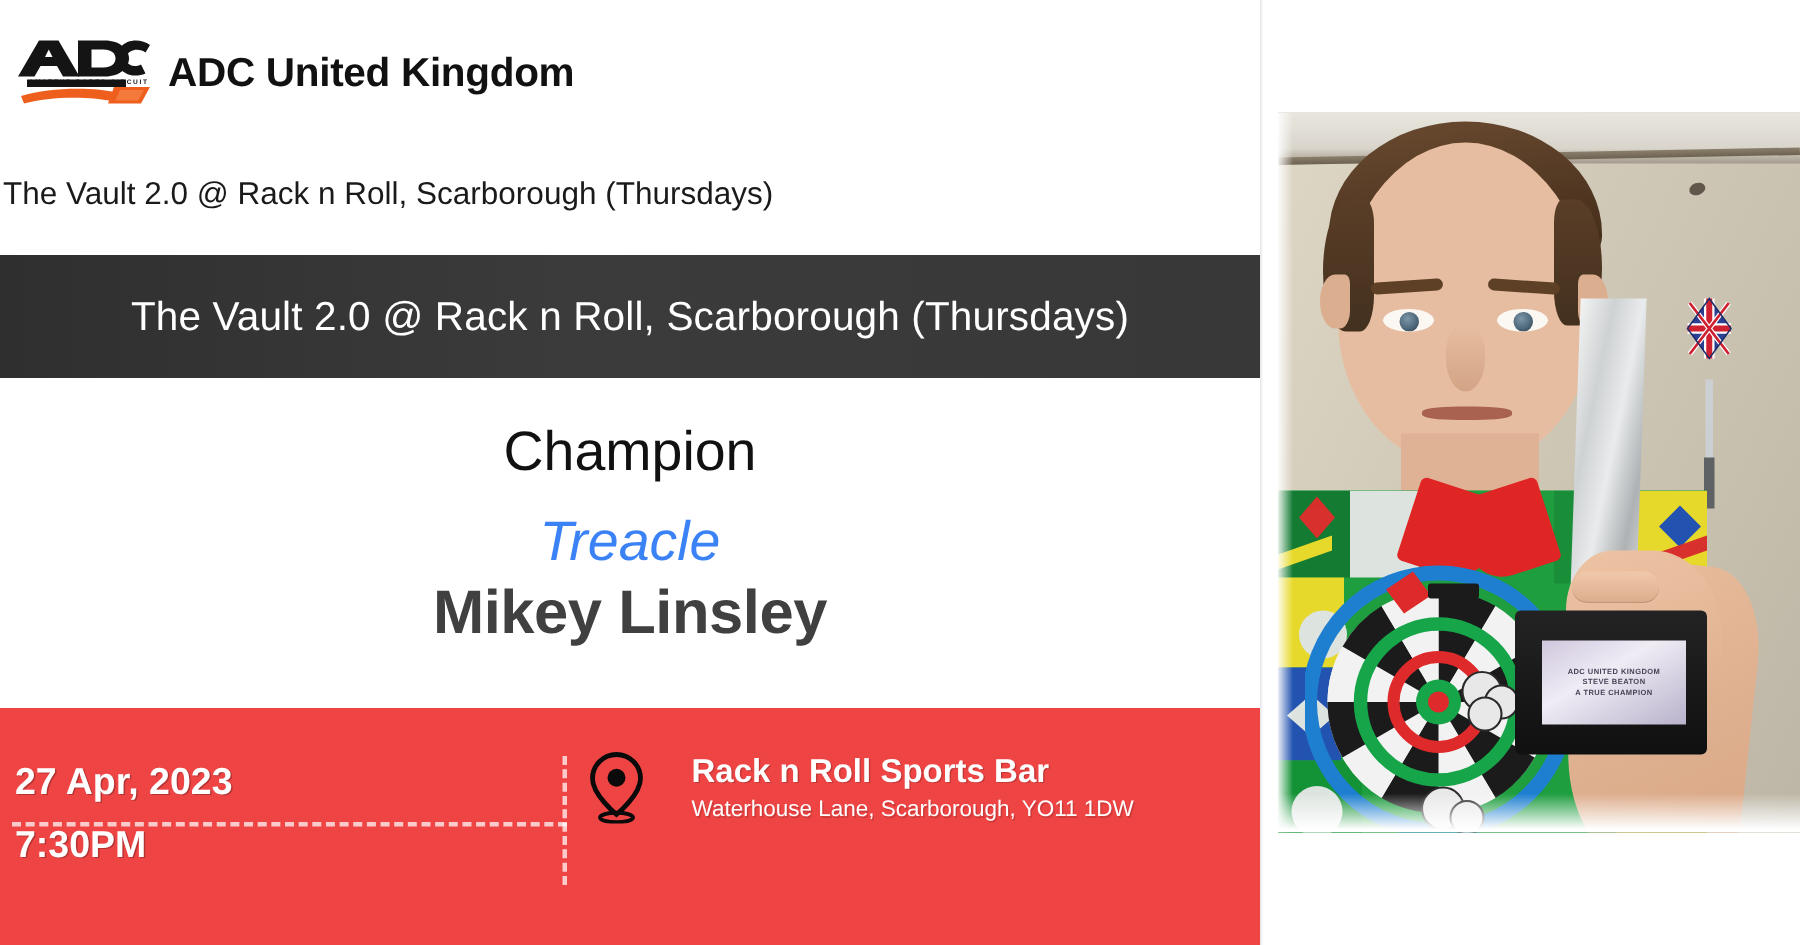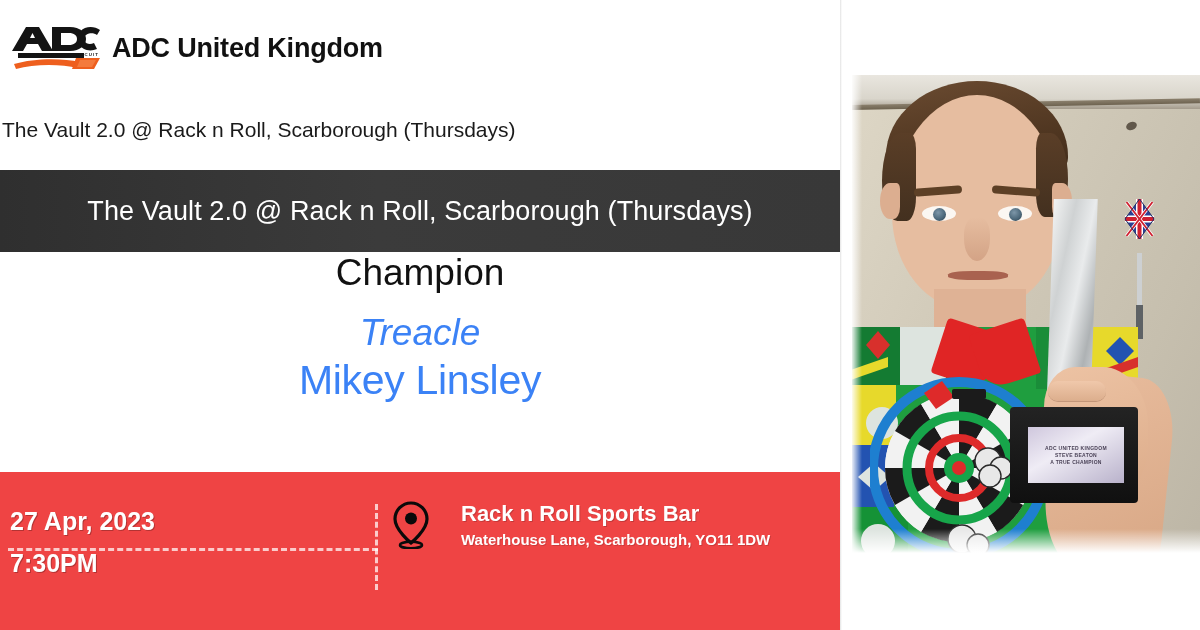--- a/index.html
+++ b/index.html
@@ -46,31 +46,31 @@
   }
   .dark-banner-text {
     color:#ffffff; font-size:27px; font-weight:400;
     letter-spacing:0.1px; white-space:nowrap;
   }
 
   
   .champion-block {
     position:absolute; left:0; top:252px; width:840px; height:220px;
     display:flex; flex-direction:column; align-items:center;
-    justify-content:flex-start; 
+    justify-content:flex-start; padding-top:28px;
   }
   .champion-label {
     font-size:37px; font-weight:400; color:#111; line-height:1.15;
   }
   .champion-nick {
     font-size:37px; font-style:italic; font-weight:400; color:#3b82f6;
     line-height:1.2; margin-top:16px;
   }
   .champion-name {
-    font-size:41px; font-weight:normal; color:#3b82f6;
+    font-size:41px; font-weight:bold; color:#404040;
     line-height:1.15; margin-top:2px; letter-spacing:-0.3px;
   }
 
   
   .green-footer {
     position:absolute; left:0; top:472px; width:840px; height:158px;
     background:#ef4444;
   }
   .footer-datetime {
     position:absolute; left:10px; top:36px; width:350px;
@@ -94,21 +94,21 @@
     position:absolute; left:392px; top:500px;
     display:flex; align-items:center; gap:31px;
   }
   .pin-icon { flex:none; width:38px; height:48px; }
   .venue-name {
     color:#ffffff; font-size:22px; font-weight:bold;
     line-height:1.25; white-space:nowrap;
     text-shadow:1px 1px 0 rgba(0,0,0,0.18);
   }
   .venue-addr {
-    color:#ffffff; font-size:15px; font-weight:bold;
+    color:#ffffff; font-size:15px; font-weight:normal;
     line-height:1.3; white-space:nowrap; margin-top:2px;
     text-shadow:1px 1px 0 rgba(0,0,0,0.15);
   }
 
   
   .photo-panel {
     position:absolute; left:840px; top:0; width:360px; height:630px;
     background:#ffffff; overflow:hidden;
   }
   .photo-frame-edge {

